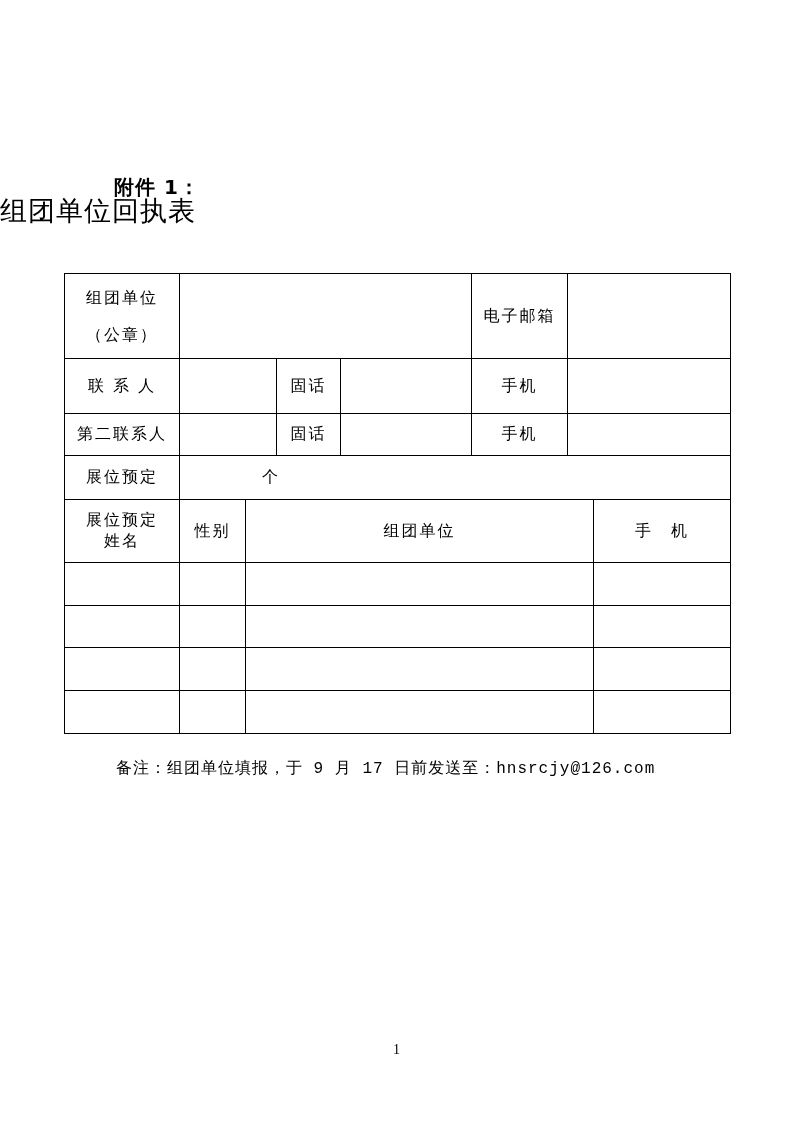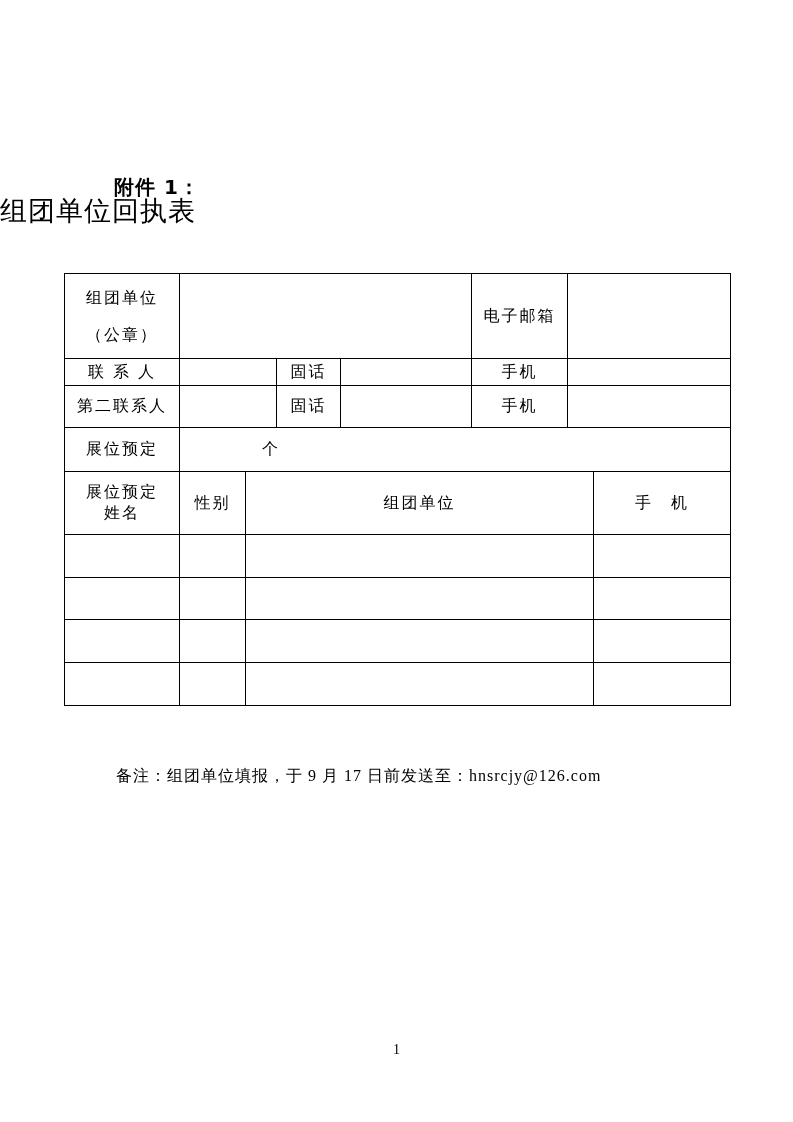--- a/index.html
+++ b/index.html
@@ -24,22 +24,21 @@
       border: 1.5px solid #000; padding: 0; text-align: center; vertical-align: middle;
       font-size: 16px; letter-spacing: 2px;
       font-family: "DejaVu Sans", "Liberation Sans", sans-serif;
     }
     .lbl-top { display: block; margin-top: 1px; }
     .lbl-bot { display: block; margin-top: 16px; }
     .wide-space { letter-spacing: 10px; }
     .unit { padding-left: 82px !important; text-align: left !important; }
     .note {
       position: absolute; left: 116px; top: 758px; font-size: 16px; letter-spacing: 1px;
-      font-family: Liberation Serif, serif;
-      margin-top: 8px;
+      font-family: Liberation Mono, monospace;
     }
     .pagenum {
       position: absolute; left: 0; width: 793px; top: 1042px; text-align: center;
       font-size: 14px; font-family: "Liberation Serif", serif;
     }
   </style>
 </head>
 <body>
 
 <div class="attach">附件 1：</div>
@@ -59,21 +58,21 @@
   <tbody>
       <tr style="height:85px">
     <td>
       <span class="lbl-top">组团单位</span>
       <span class="lbl-bot">（公章）</span>
     </td>
     <td colspan="4"></td>
     <td>电子邮箱</td>
     <td colspan="2"></td>
   </tr>
-  <tr style="height:27px">
+  <tr style="height:55px">
     <td class="wide-space">联 系 人</td>
     <td colspan="2"></td>
     <td>固话</td>
     <td></td>
     <td>手机</td>
     <td colspan="2"></td>
   </tr>
   <tr style="height:42px">
     <td>第二联系人</td>
     <td colspan="2"></td>

